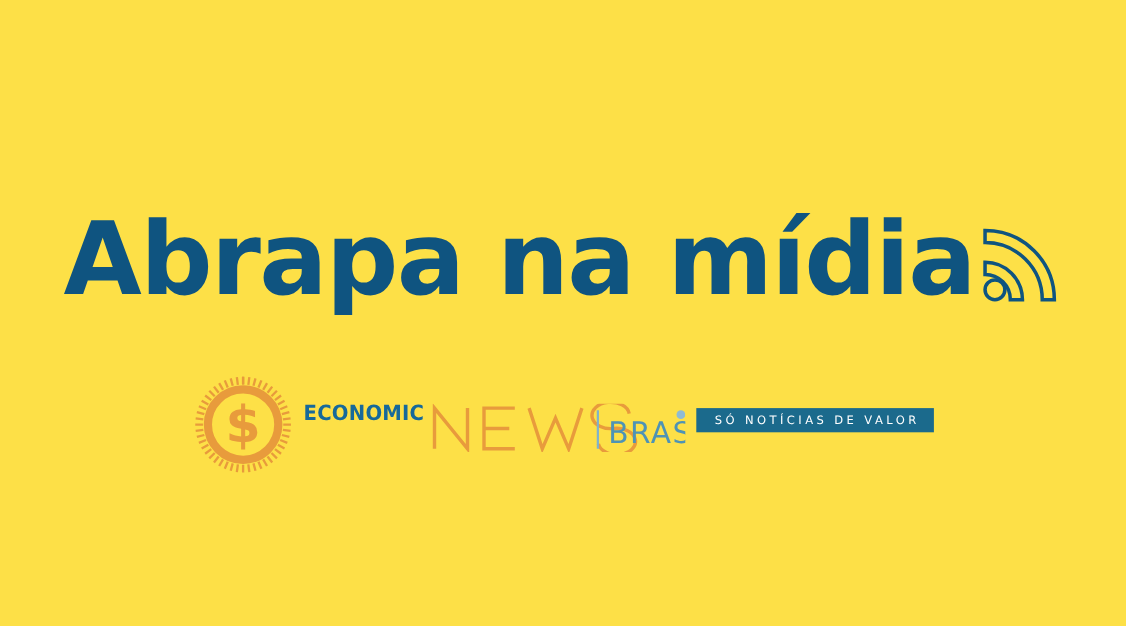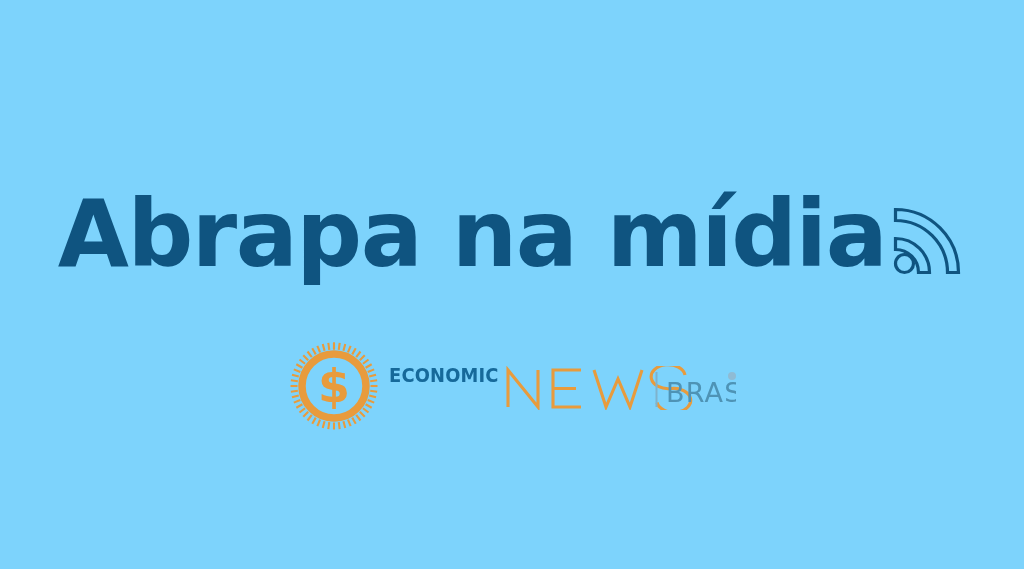--- a/index.html
+++ b/index.html
@@ -11,21 +11,21 @@
     height: 569px;
     background: #ffffff;
     font-family: "Liberation Sans", sans-serif;
     overflow: hidden;
     position: relative;
   }
 
   .slide {
     position: absolute;
     inset: 0;
-    background: #7dd3fc;
+    background: #fde047;
   }
 
   
   .headline-row {
     position: absolute;
     left: 0;
     top: 186px;
     width: 1024px;
     display: flex;
     align-items: center;
@@ -213,18 +213,21 @@
             </g>
 
             <line x1="152.5" y1="6" x2="152.5" y2="41" stroke="#7FB2CC" stroke-width="2"></line>
 
             <text x="162" y="36" font-family="DejaVu Sans, Liberation Sans, sans-serif" font-size="27" fill="#4E93B5" letter-spacing="1.2">BRASIL</text>
 
             <circle cx="228" cy="10" r="4" fill="#8FBBD4"></circle>
           </svg>
         </div>
 
+        <div class="tagline-bar">
+          <span class="tagline-text">SÓ NOTÍCIAS DE VALOR</span>
+        </div>
       </div>
 
     </div>
   </div>
 
 </div>
 
 </body></html>

